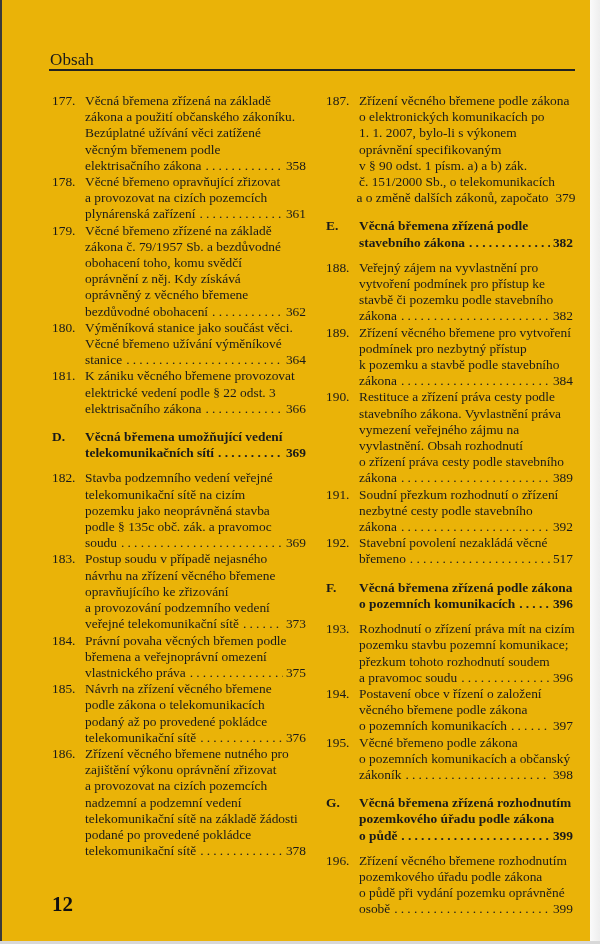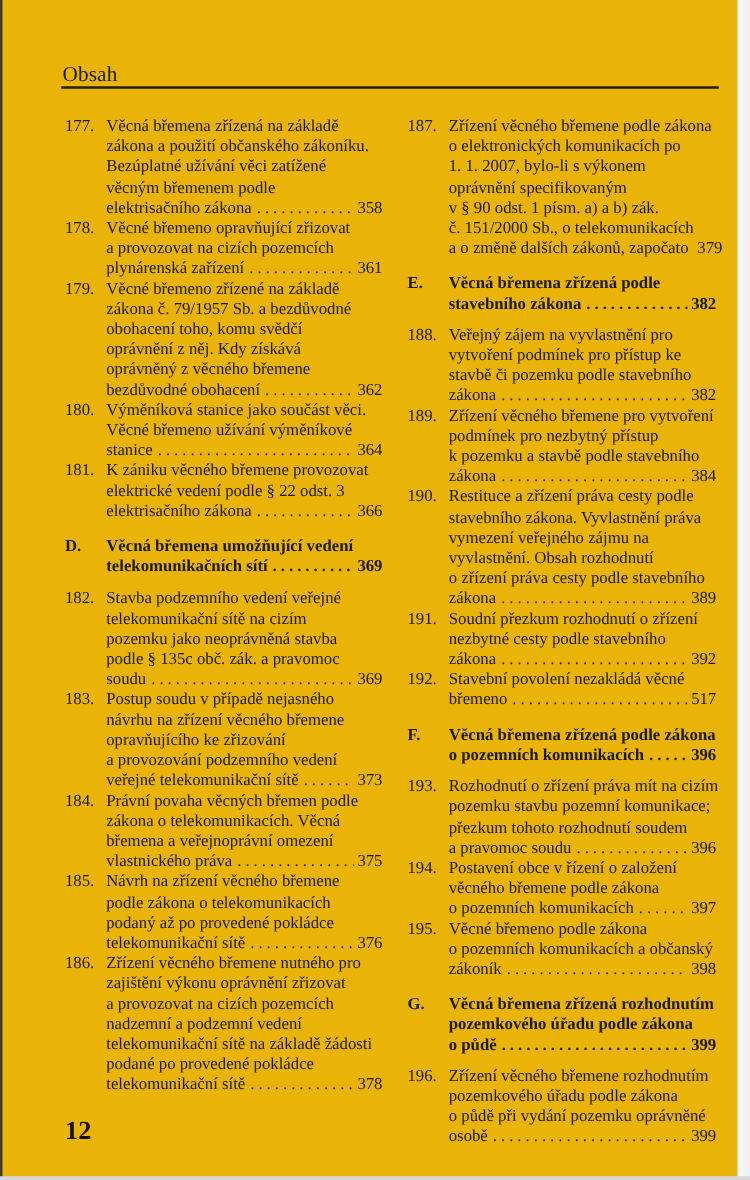--- a/index.html
+++ b/index.html
@@ -22,21 +22,21 @@
   .head-rule {
     position: absolute; left: 49px; top: 69px; width: 526px; height: 1.5px; background: #222;
   }
   .col { position: absolute; top: 93px; font-size: 13.4px; line-height: 16.2px; }
   .col-left { left: 52px; width: 254px; }
   .col-right { left: 326px; width: 247px; }
 
   .entry { position: relative; padding-left: 33px; }
   .entry .num { position: absolute; left: 0; top: 0; width: 30px; }
   .entry .line { display: block; white-space: nowrap; }
-  .entry .line.last { display: flex; align-items: baseline; }
+  .entry .line.last { display: flex; align-items: baseline; justify-content: center; }
   .entry .line.last .txt { flex: 0 0 auto; }
   .entry .line.last .dots {
     flex: 1 1 auto; overflow: hidden; white-space: nowrap;
     letter-spacing: 3.2px; padding-left: 4px; color: #222;
   }
   .entry .line.last .pg { flex: 0 0 auto; padding-left: 3px; }
 
   .section { font-weight: bold; margin-top: 12px; margin-bottom: 9px; }
   .section .num { font-weight: bold; }
 
@@ -141,21 +141,20 @@
         <span class="line">a provozování podzemního vedení</span>
         <span class="line last">
           <span class="txt">veřejné telekomunikační sítě</span>
           <span class="dots">................................................................................</span>
           <span class="pg">373</span>
         </span>
       </div>
       <div class="entry">
         <span class="num">184.</span>
         <span class="line">Právní povaha věcných břemen podle</span>
-        <span class="line">zákona o telekomunikacích. Věcná</span>
         <span class="line">břemena a veřejnoprávní omezení</span>
         <span class="line last">
           <span class="txt">vlastnického práva</span>
           <span class="dots">................................................................................</span>
           <span class="pg">375</span>
         </span>
       </div>
       <div class="entry">
         <span class="num">185.</span>
         <span class="line">Návrh na zřízení věcného břemene</span>

